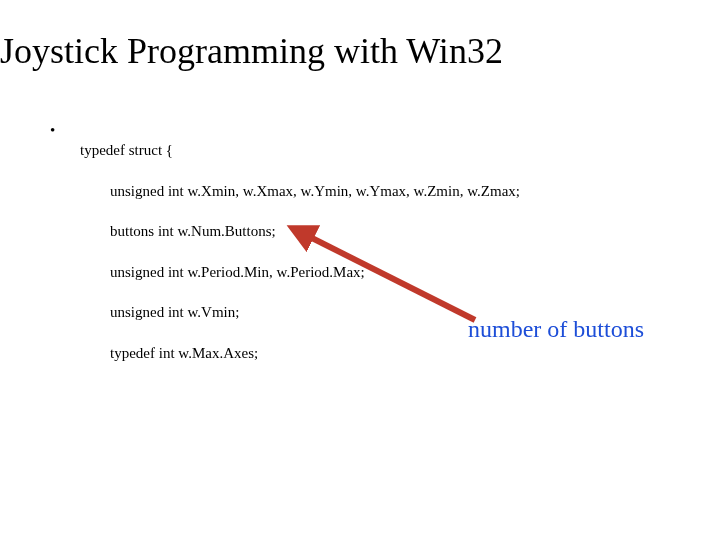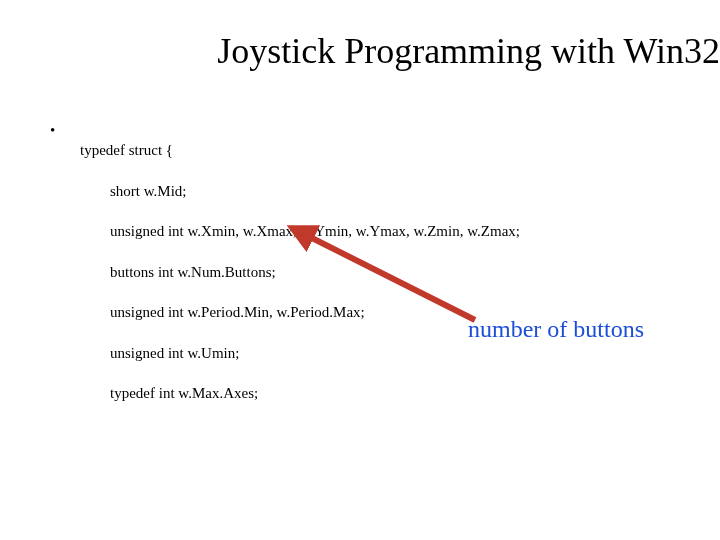--- a/index.html
+++ b/index.html
@@ -14,21 +14,21 @@
   .slide {
     position: relative;
     width: 720px;
     height: 540px;
   }
   .title {
     position: absolute;
     top: 30px;
     left: 0;
     width: 720px;
-    text-align: right;
+    text-align: left;
     font-size: 36px;
     color: #000;
     font-weight: normal;
   }
   .body {
     position: absolute;
     top: 120px;
     left: 50px;
     width: 640px;
     font-size: 15px;
@@ -69,25 +69,24 @@
 
 <div class="slide">
 
   <div class="title">Joystick Programming with Win32</div>
 
   <div class="body">
     <div class="bullet-row">
       <div class="bullet-dot">•</div>
       <div class="code-block">
 <div class="code-line">typedef struct {</div>
-<div class="code-line">        short w.Mid;</div>
 <div class="code-line">        unsigned int w.Xmin, w.Xmax, w.Ymin, w.Ymax, w.Zmin, w.Zmax;</div>
 <div class="code-line">        buttons int w.Num.Buttons;</div>
 <div class="code-line">        unsigned int w.Period.Min, w.Period.Max;</div>
-<div class="code-line">        unsigned int w.Umin;</div>
+<div class="code-line">        unsigned int w.Vmin;</div>
 <div class="code-line">        typedef int w.Max.Axes;</div>
 
 
 
 
 
       </div>
     </div>
   </div>
 

